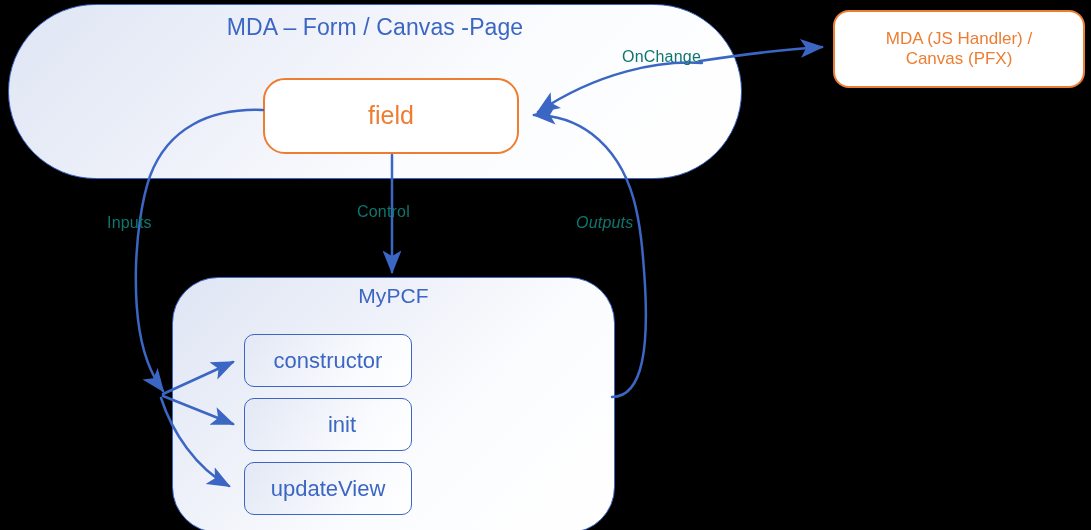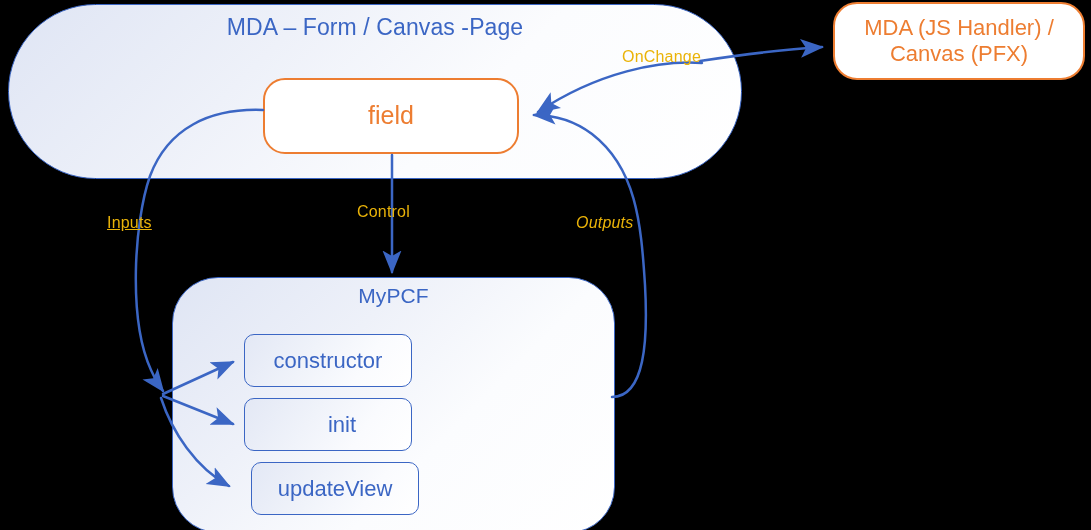--- a/index.html
+++ b/index.html
@@ -76,53 +76,53 @@
     border-radius:22px;
     color:#ED7D31;
   }
   #node-field{
     left:263px; top:78px;
     width:256px; height:76px;
     font-size:25px;
     z-index:25;
   }
   #node-handler{
-    left:833px; top:2px;
+    left:833px; top:10px;
     width:252px; height:78px;
-    font-size:22px;
-    border-radius:24px;
+    font-size:17px;
+    border-radius:16px;
     z-index:25;
     padding:0 10px;
   }
 
   
   .method-box{
     border:1.7px solid #3B66C4;
     border-radius:10px;
     background:
       linear-gradient(125deg,#e3e8f5 0%,#f0f3fa 40%,#fafbfe 70%,#ffffff 100%);
     color:#3B66C4;
     font-size:22px;
     z-index:22;
   }
   #node-constructor{ left:244px; top:334px; width:168px; height:53px; }
   #node-init{        left:244px; top:398px; width:168px; height:53px;padding-left:28px; }
-  #node-updateview{  left:244px; top:462px; width:168px; height:53px;margin-left:7px; }
+  #node-updateview{  left:244px; top:462px; width:168px; height:53px; }
   #node-getoutputs{  left:450px; top:372px; width:162px; height:51px; }
 
   
   .edge-label{
     position:absolute;
-    color:#eab308;
+    color:#0f766e;
     font-size:16px;
     white-space:nowrap;
     z-index:50;
     letter-spacing:.2px;
   }
-  #label-inputs  { left:107px; top:214px;text-decoration:underline; }
+  #label-inputs  { left:107px; top:214px; }
   #label-control { left:357px; top:203px; }
   #label-outputs { left:576px; top:214px;font-style:italic; }
   #label-onchange{ left:622px; top:48px; }
 </style>
 </head>
 <body>
 
 <div id="canvas">
 
   <svg class="layer arrows" viewBox="0 0 1091 530">

